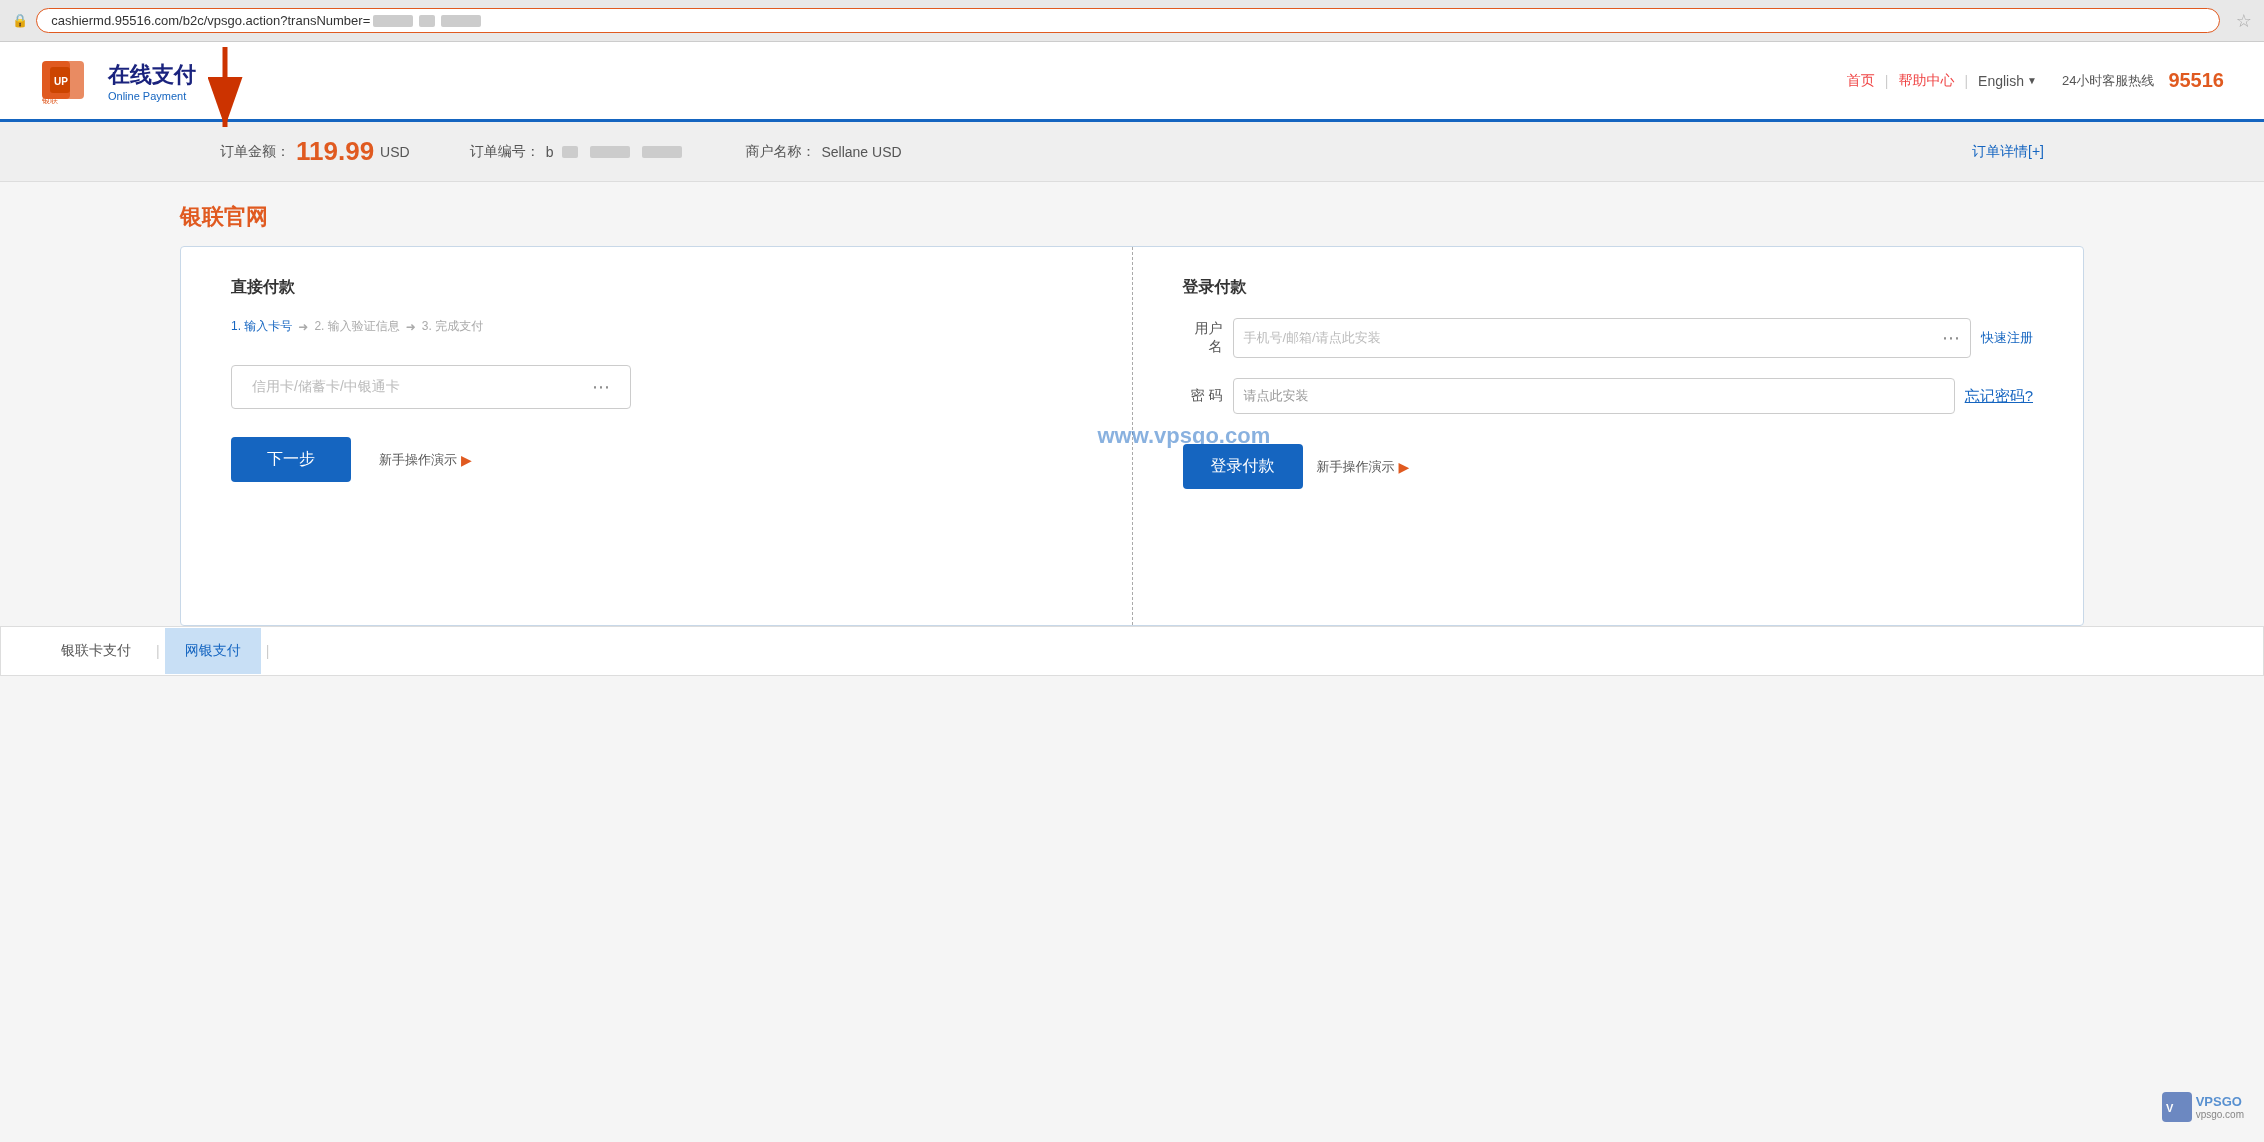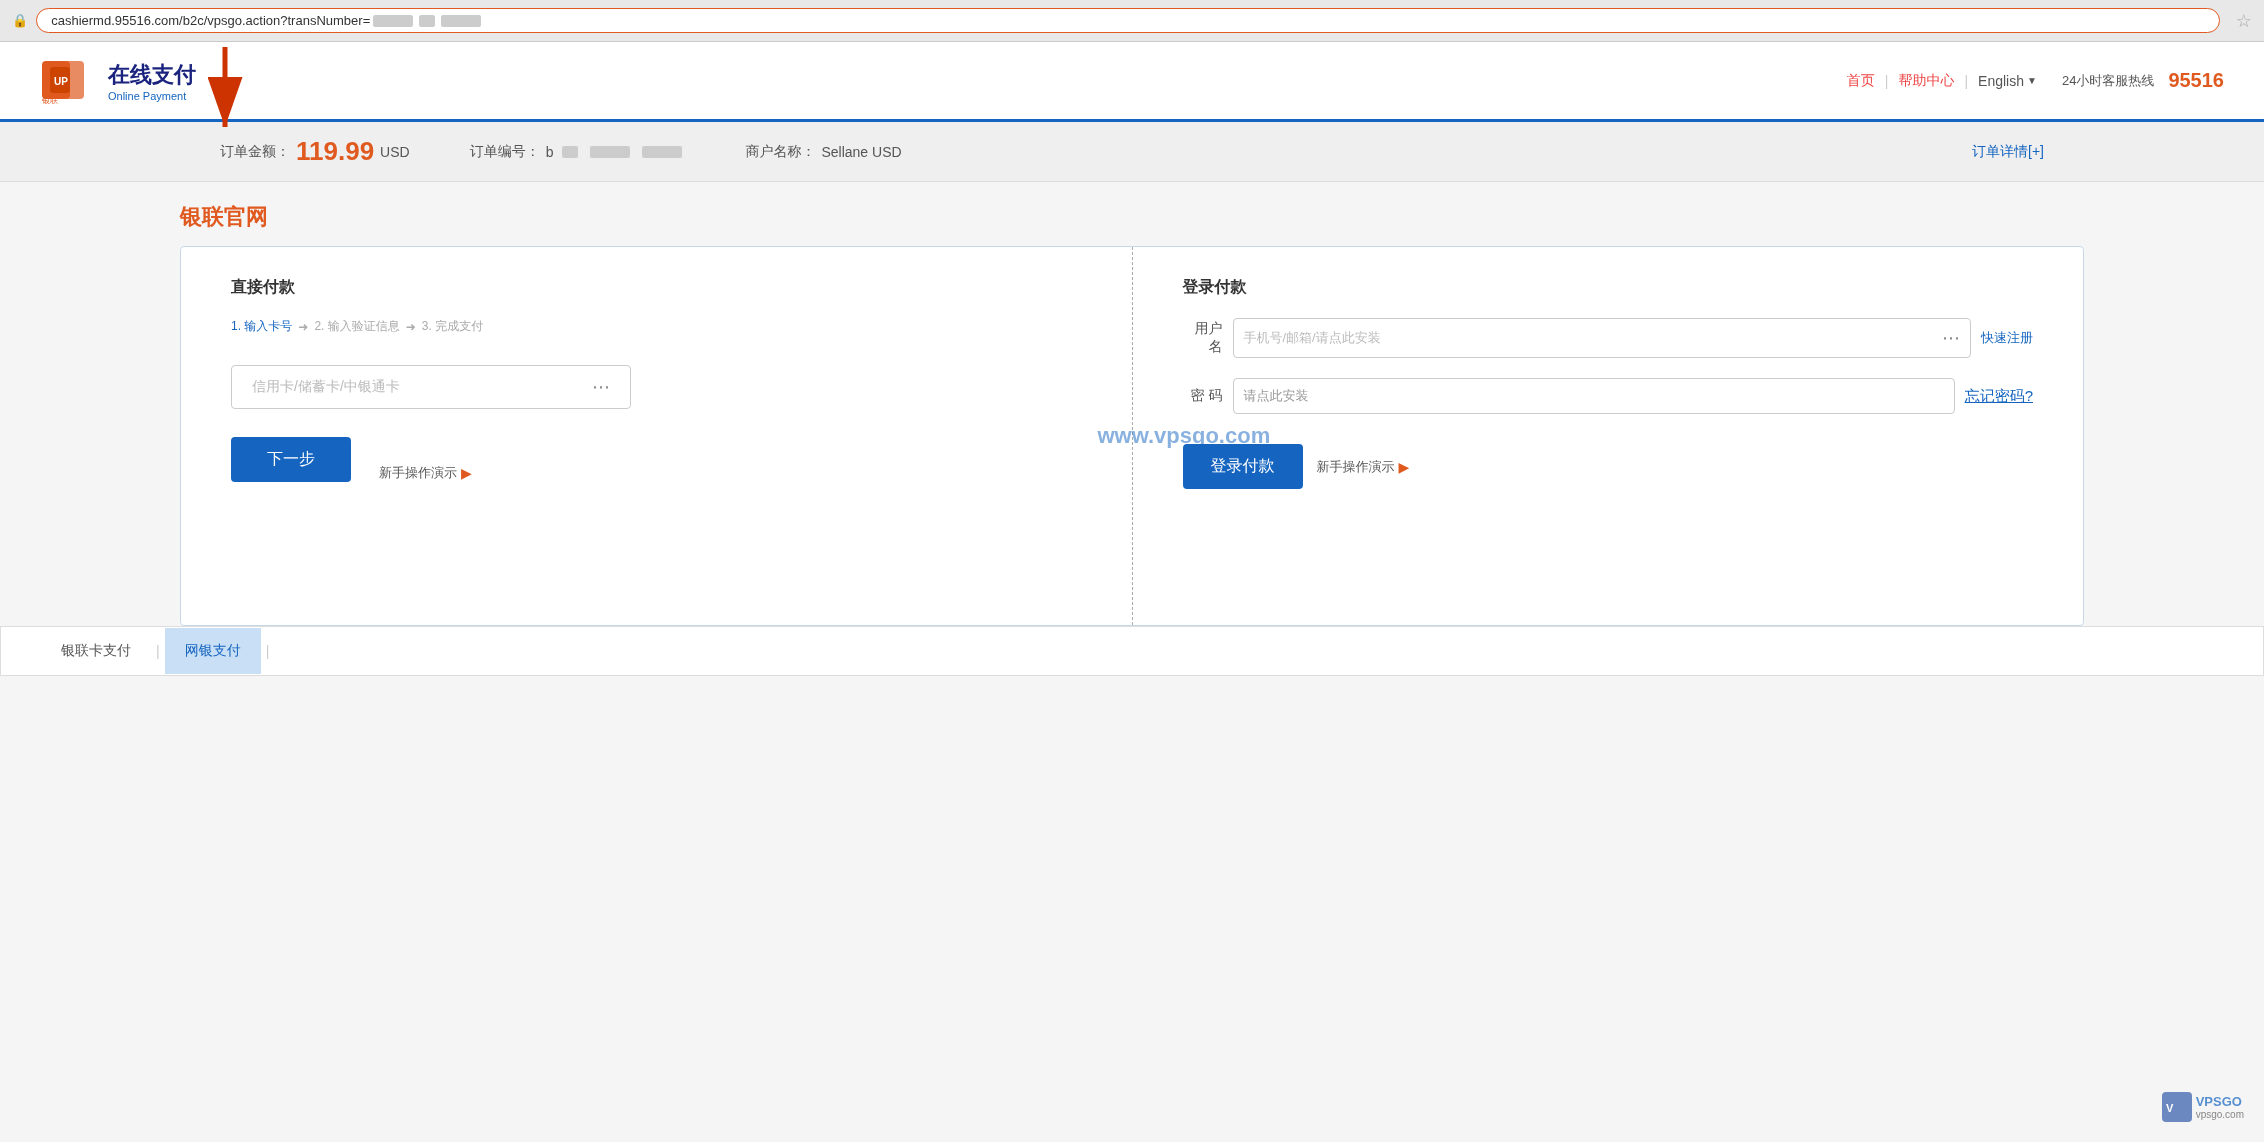--- a/index.html
+++ b/index.html
@@ -469,21 +469,21 @@
           <span class="step-item active">1. 输入卡号</span>
           <span class="step-arrow">➜</span>
           <span class="step-item">2. 输入验证信息</span>
           <span class="step-arrow">➜</span>
           <span class="step-item">3. 完成支付</span>
         </div>
         <div class="card-input-wrapper">
           <span class="card-input-placeholder">信用卡/储蓄卡/中银通卡</span>
           <span class="card-input-icon">⋯</span>
         </div>
-        <div style="display:flex; align-items:flex-end; gap:14px;">
+        <div style="display:flex; align-items:center; gap:14px;">
           <button class="btn-next">下一步</button>
           <span class="demo-link">
             <span>新手操作演示</span>
             <span class="play-icon">▶</span>
           </span>
         </div>
       </div>
 
       <div class="watermark">www.vpsgo.com</div>
 

